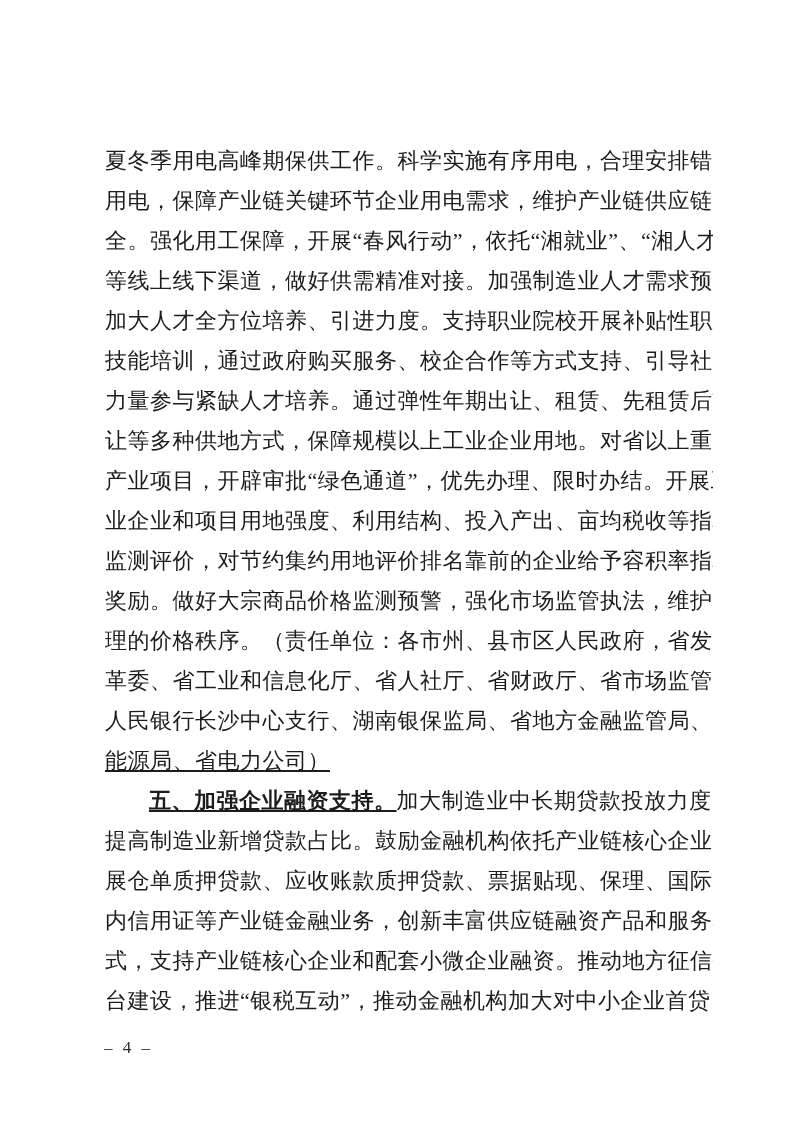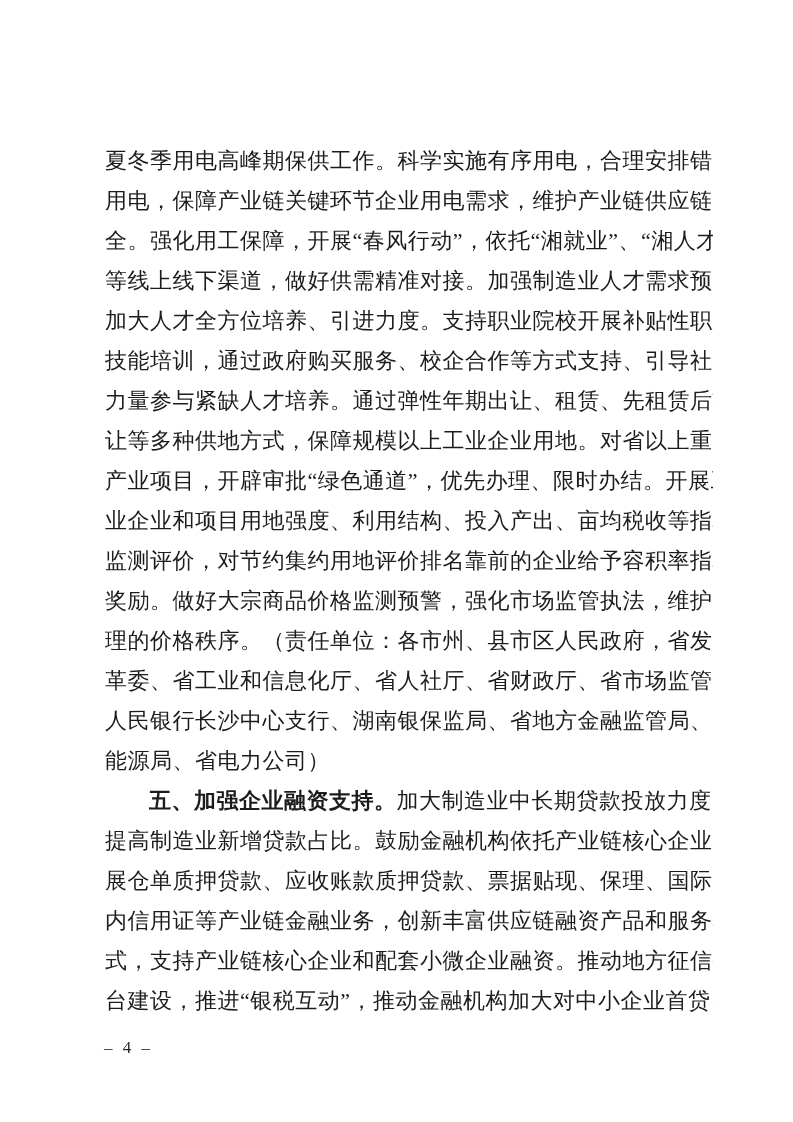--- a/index.html
+++ b/index.html
@@ -28,27 +28,29 @@
     font-size: 22px;
     text-align: justify;
     text-align-last: justify;
     white-space: nowrap;
     overflow: hidden;
     letter-spacing: 0.5px;
   }
   .line.para-end {
     text-align: right;
     text-align-last: left;
+    text-decoration: underline;
   }
   .line.indent {
     text-indent: 44px;
   }
   .section-heading {
     font-weight: bold;
     font-family: "Liberation Sans", sans-serif;
+    text-decoration: underline;
   }
   .page-number {
     position: absolute;
     left: 104px;
     top: 1036px;
     font-size: 17px;
     line-height: 24px;
     letter-spacing: 3px;
     color: #2a2a2a;
     font-family: "Liberation Serif", serif;

